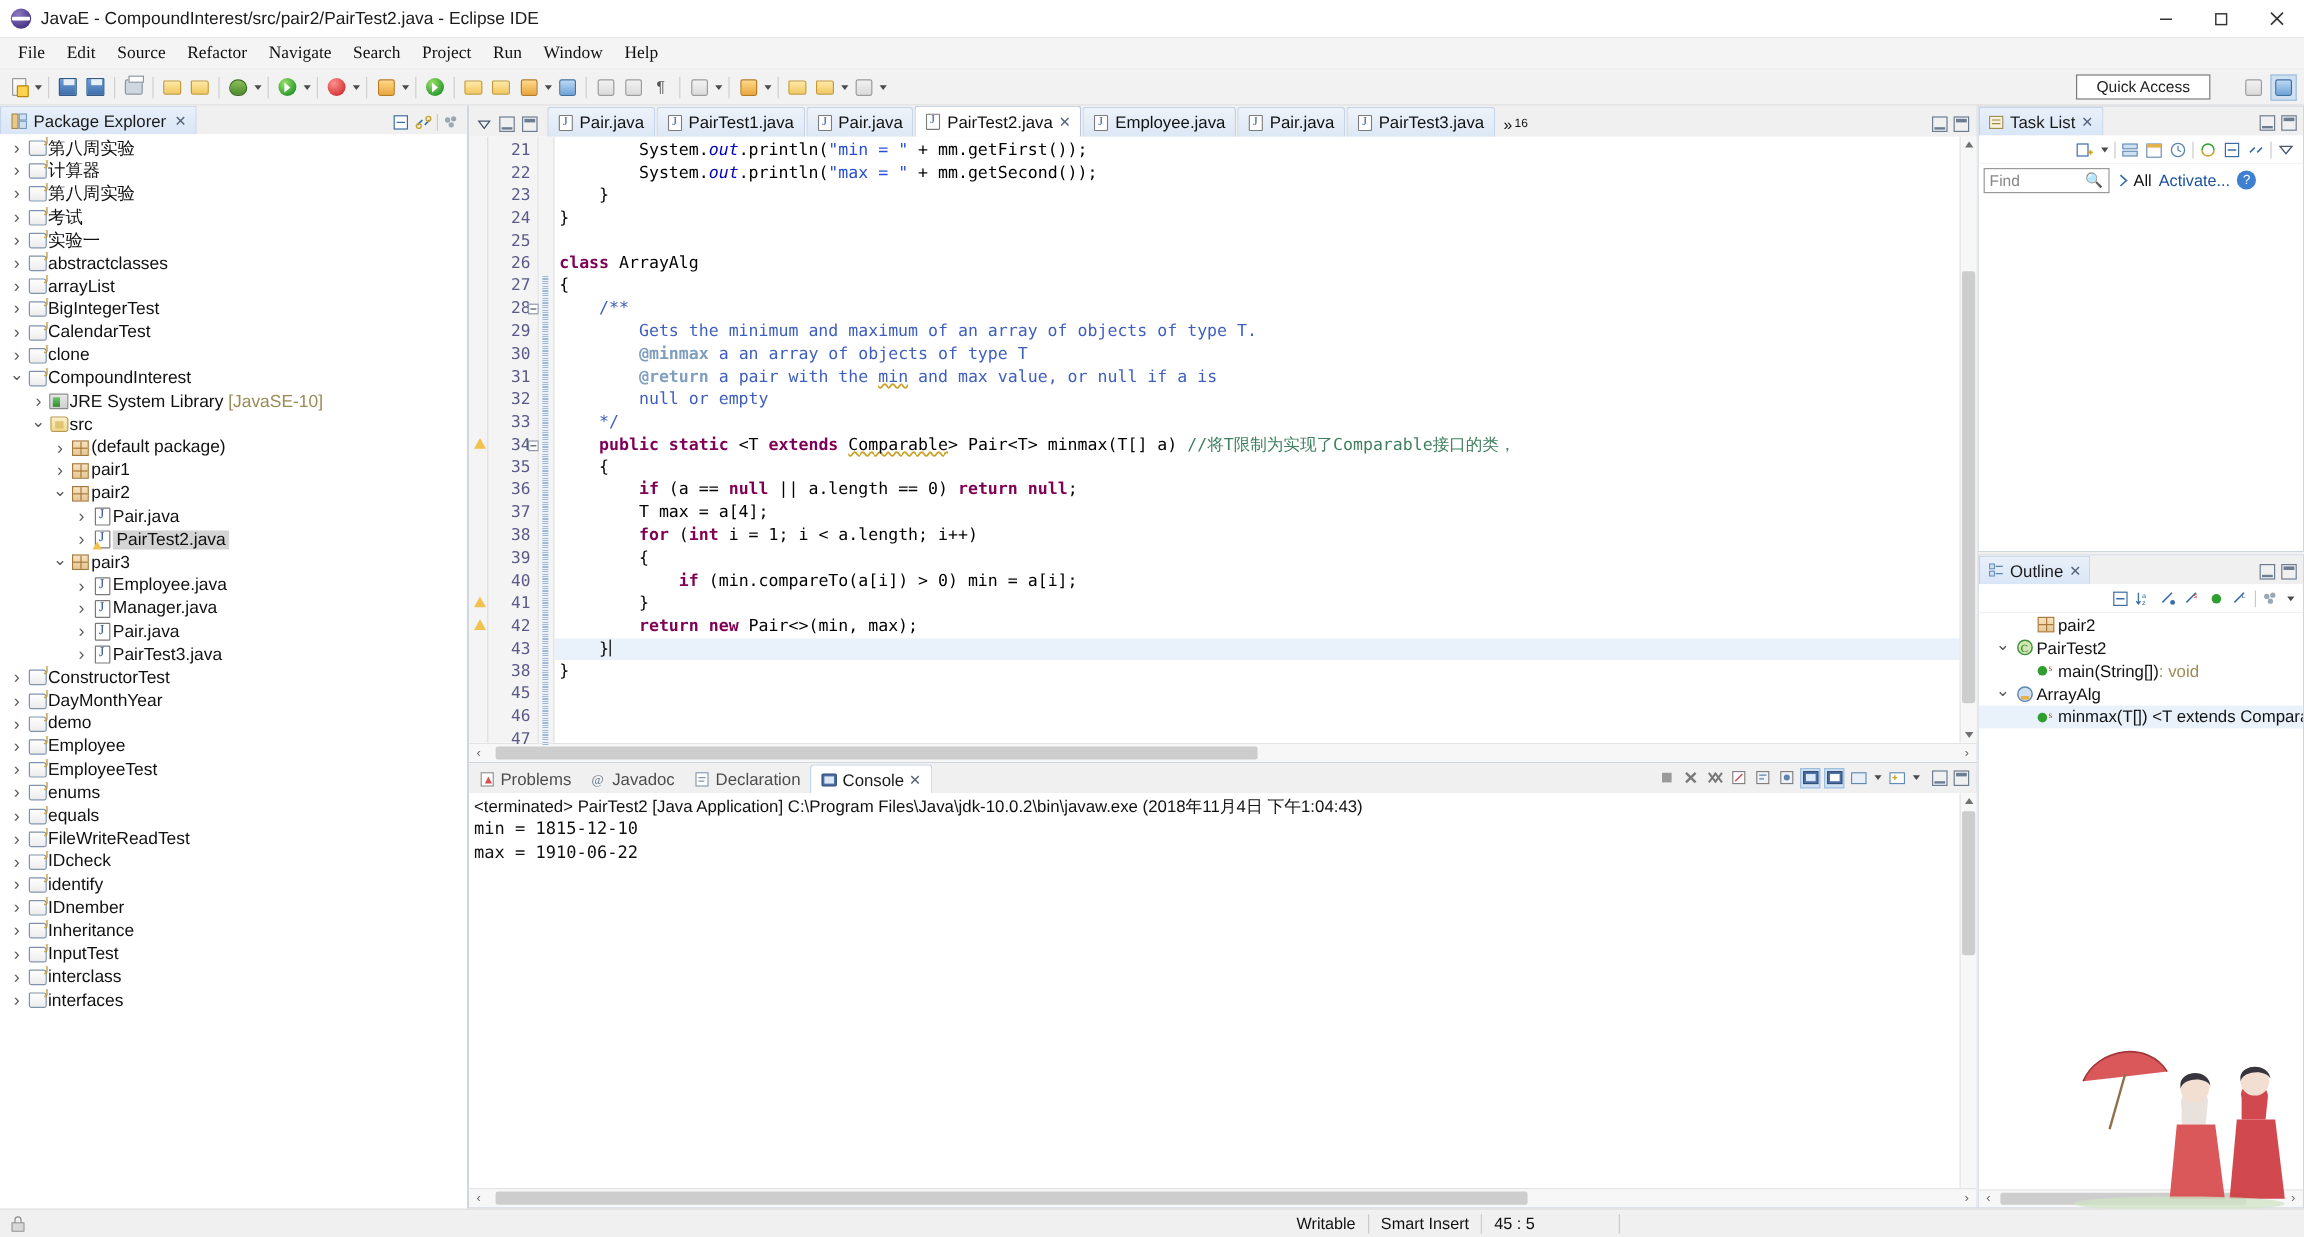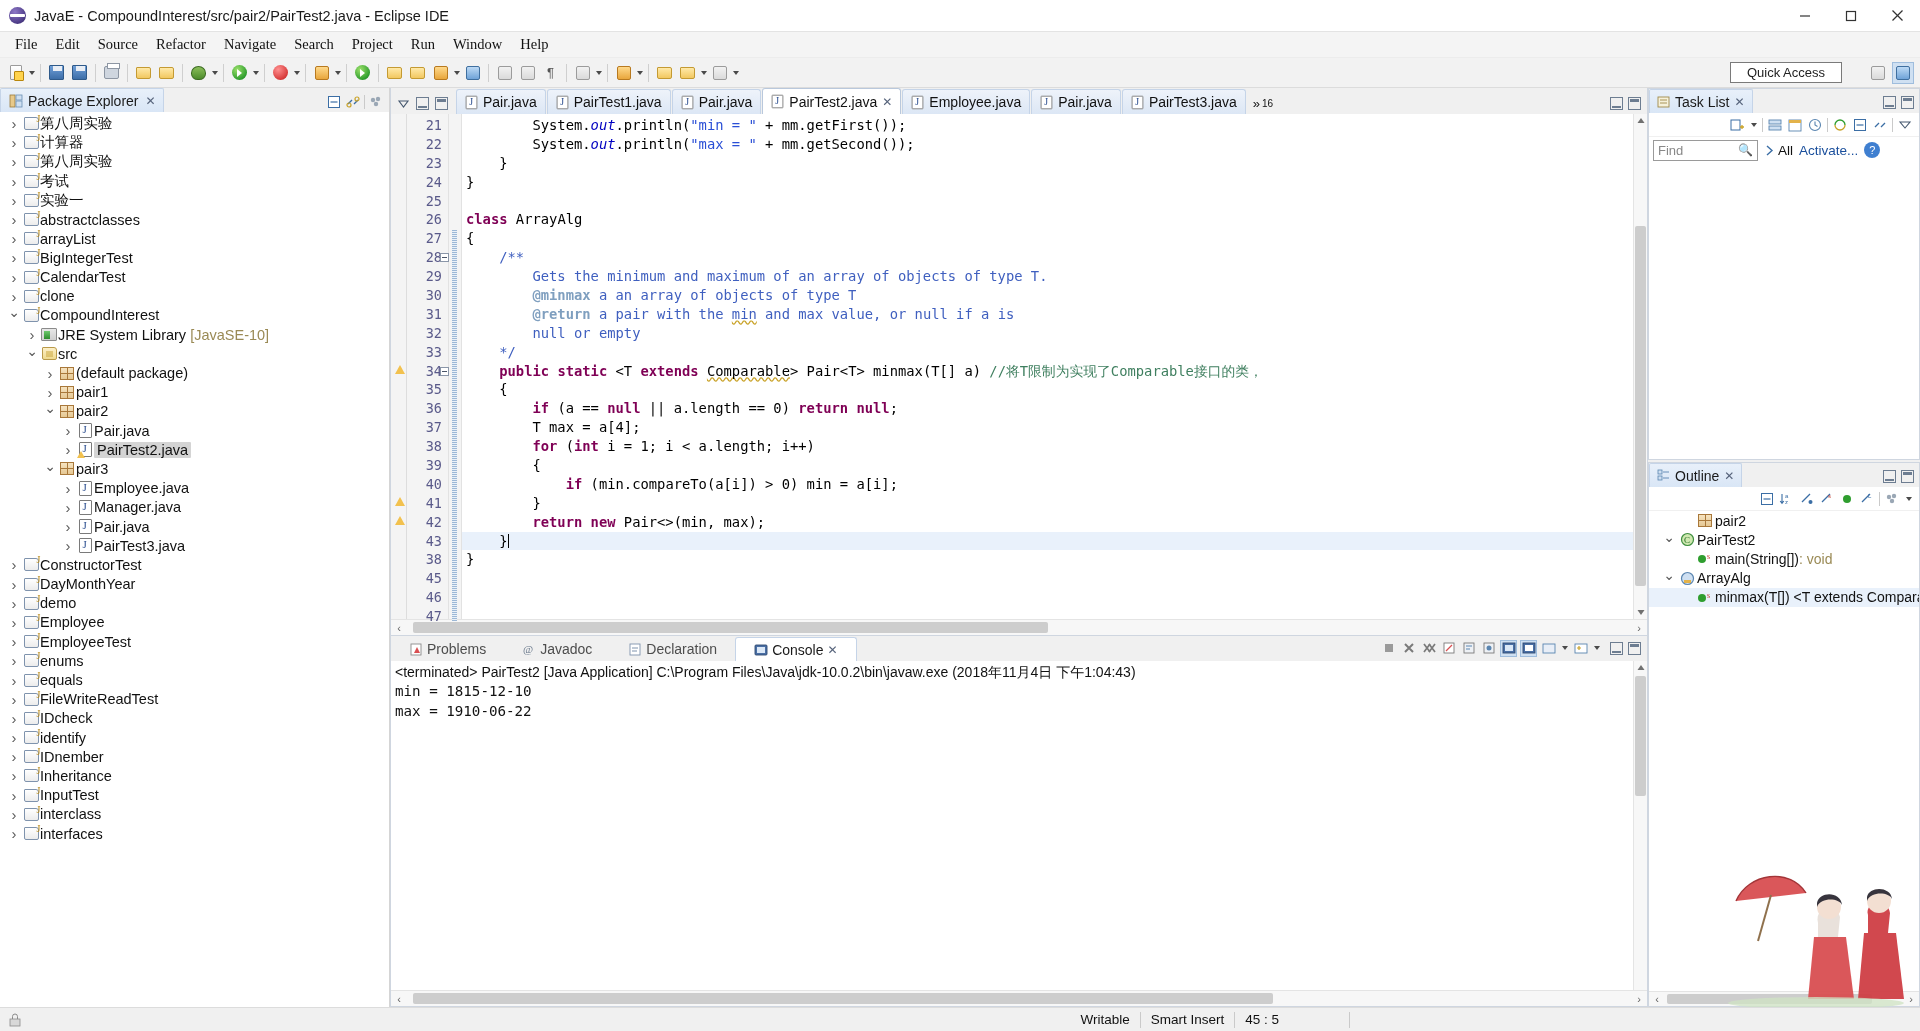--- a/index.html
+++ b/index.html
@@ -158,21 +158,21 @@
   .edscroll-v .arrowtop, .edscroll-v .arrowbot { position: absolute; left: 0; right: 0; height: 14px; display: flex; align-items: center; justify-content: center; }
   .edscroll-v .arrowtop { top: 0; } .edscroll-v .arrowbot { bottom: 0; }
   .hscrollrow { height: 16px; flex: none; display: flex; align-items: center; background: #f7f7f7; border-top: 1px solid #e4e4e4; }
   .hsa { width: 16px; height: 15px; display: flex; align-items: center; justify-content: center; color: #666; font-size: 11px; }
   .hstrack { flex: 1; height: 13px; position: relative; background: #f7f7f7; }
   .hsthumb { position: absolute; left: 6px; width: 635px; top: 1px; bottom: 1px; background: #cdcdcd; border-radius: 2px; }
 
   
   .consolepane { flex: 1; min-height: 0; display: flex; flex-direction: column; background: #fff; border: 1px solid #cfd6e0; border-top: none; }
   .contabbar { height: 25px; display: flex; align-items: flex-end; background: #f0f0f0; }
-  .contab { height: 24px; display: flex; align-items: center; gap: 4px; padding: 0 18px; font-size: 14px; color: #1a1a1a; white-space: nowrap; }
+  .contab { height: 24px; display: flex; align-items: center; gap: 4px; padding: 0 8px; font-size: 14px; color: #1a1a1a; white-space: nowrap; }
   .contab.active { background: #ffffff; border: 1px solid #c5d4e8; border-bottom: none; border-radius: 3px 3px 0 0; }
   .contools { margin-left: auto; display: flex; align-items: center; gap: 3px; padding: 0 6px 3px 0; }
   .cbtn { width: 17px; height: 17px; display: flex; align-items: center; justify-content: center; }
   .cbtn.on { background: #cfe0f2; border: 1px solid #9fbddd; }
   .conbody { flex: 1; min-height: 0; position: relative; overflow: hidden; background: #fff; }
   .conhdr { font-size: 14px; color: #111; padding: 3px 6px 0 4px; white-space: nowrap; font-family: "Liberation Sans", sans-serif; }
   .conline { font-family: "DejaVu Sans Mono", monospace; font-size: 14.2px; color: #111; padding-left: 4px; line-height: 19.5px; white-space: pre; }
   .conscroll-v { position: absolute; right: 0; top: 0; bottom: 0; width: 14px; background: #f7f7f7; border-left: 1px solid #e4e4e4; }
   .conscroll-v .thumb { position: absolute; left: 1px; right: 1px; top: 15px; height: 120px; background: #cdcdcd; border-radius: 2px; }
 

